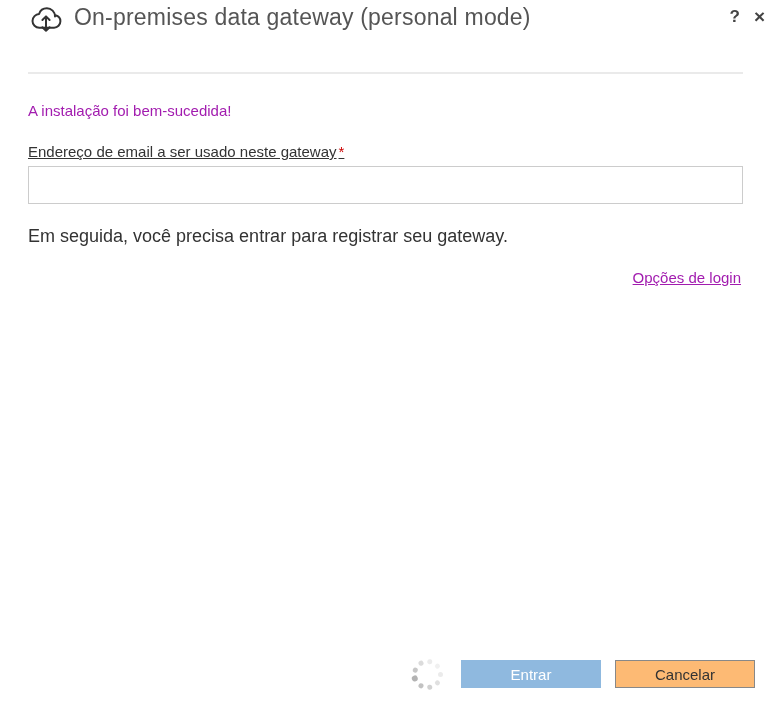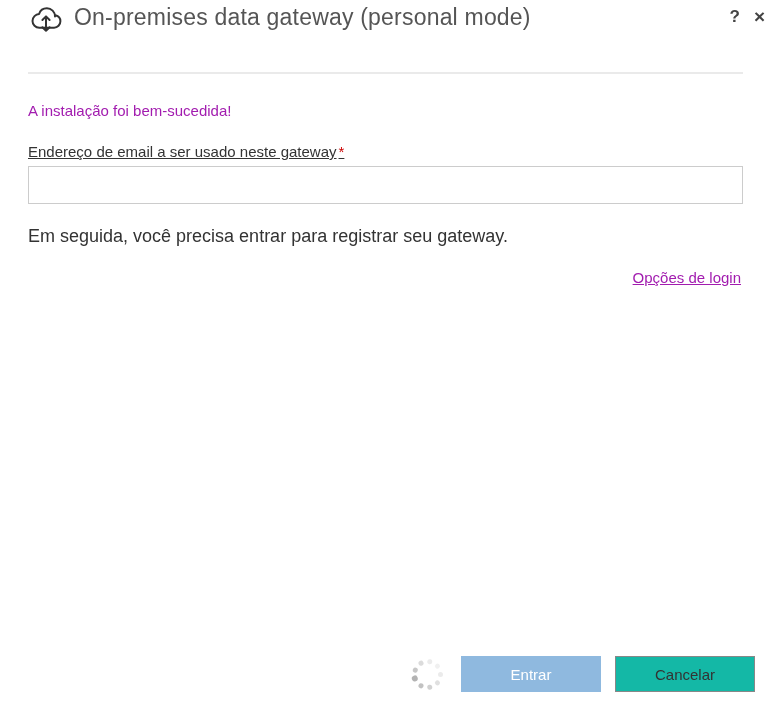--- a/index.html
+++ b/index.html
@@ -109,34 +109,34 @@
       height: 5px;
       border-radius: 50%;
       background: #999;
       left: 50%;
       top: 50%;
       margin-left: -2.5px;
       margin-top: -2.5px;
     }
     .btn {
       min-width: 140px;
-      height: 36px;
+      height: 28px;
       font-size: 15px;
       font-family: inherit;
       border: 1px solid #aaa;
       cursor: pointer;
       padding: 0 20px;
     }
     .btn-primary {
       background: #8fb9df;
       color: #fff;
       border-color: #8fb9df;
     }
     .btn-secondary {
-      background: #14b8a6;
+      background: #fdba74;
       color: #333;
       border-color: #888;
     }
   </style>
 </head>
 <body>
 
 <div class="top-right">
   <span>?</span>
   <span style="font-size:19px;">×</span>

